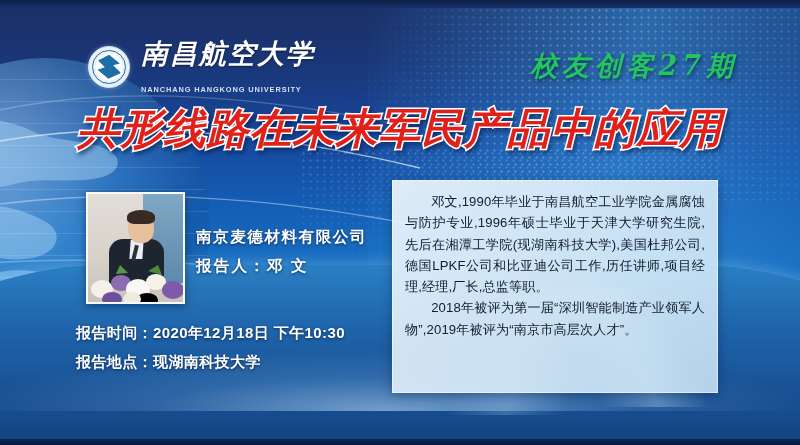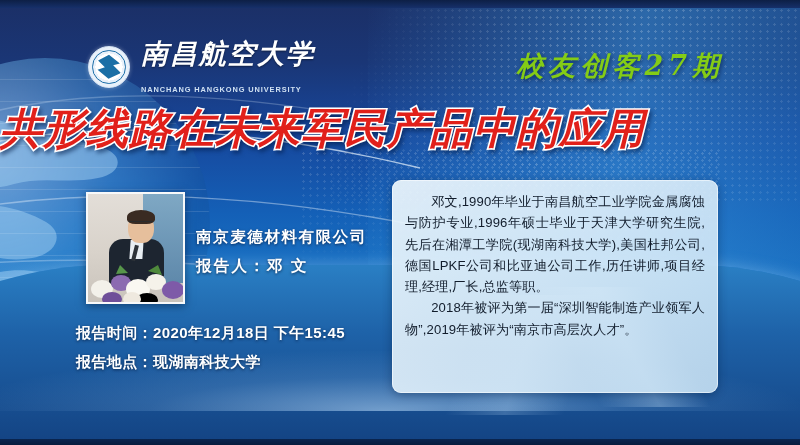--- a/index.html
+++ b/index.html
@@ -121,30 +121,30 @@
     font-weight:bold;font-style:italic;
     font-size:27px;color:#ffffff;letter-spacing:2px;
     text-shadow:0 1px 2px rgba(0,0,0,.45);
   }
   .logo-en{
     font-size:7.4px;color:#cfe0f2;letter-spacing:.9px;margin-top:19px;
     font-weight:bold;
   }
   
   .issue{
-    position:absolute;right:76px;top:48px;
+    position:absolute;right:62px;top:48px;
     font-family:"DejaVu Serif","Liberation Serif",serif;
     font-style:italic;font-weight:bold;
-    font-size:27px;color:#84cc16;letter-spacing:5px;
+    font-size:27px;color:#22c55e;letter-spacing:5px;
     text-shadow:1px 2px 4px rgba(0,20,60,.65);
     white-space:nowrap;
   }
   
   .title{
-    position:absolute;left:0;top:108px;width:800px;text-align:left;
+    position:absolute;left:0;top:108px;width:800px;text-align:center;
     font-family:"DejaVu Serif","Liberation Serif",serif;
     font-weight:bold;font-style:italic;
     font-size:42px;line-height:1;letter-spacing:1px;
     color:#e1201a;
     white-space:nowrap;
     -webkit-text-stroke:3.2px #ffffff;
     paint-order:stroke fill;
     filter:drop-shadow(2px 3px 2px rgba(0,25,70,.55));
   }
   
@@ -191,21 +191,21 @@
   .speaker-line.l2{letter-spacing:1.6px;font-size:15.5px;}
   .meta-block{position:absolute;left:76px;top:318px;}
   .meta-line{
     color:#ffffff;font-weight:bold;font-size:15px;line-height:1.95;
     letter-spacing:.4px;white-space:nowrap;
     text-shadow:0 1px 3px rgba(0,18,48,.7);
   }
   
   .bio{
     position:absolute;left:392px;top:180px;width:326px;height:213px;
-    border-radius:9px;
+    border-radius:0;
     background:linear-gradient(135deg, rgba(236,246,252,.93) 0%, rgba(223,239,250,.90) 45%, rgba(205,230,247,.86) 100%);
     box-shadow:0 2px 10px rgba(3,25,60,.40), inset 0 0 0 1px rgba(255,255,255,.55);
     padding:11px 13px 8px 13px;
     overflow:hidden;
   }
   .bio p{
     margin:0;
     color:#111c2b;
     font-size:13.1px;
     line-height:21.3px;
@@ -308,21 +308,21 @@
       </svg>
     </div>
   </div>
 
   <div class="speaker-block">
     <div class="speaker-line l2">南京麦德材料有限公司</div>
     <div class="speaker-line">报告人：邓 文</div>
   </div>
 
   <div class="meta-block">
-    <div class="meta-line">报告时间：2020年12月18日 下午15:45</div>
+    <div class="meta-line">报告时间：2020年12月18日 下午10:30</div>
     <div class="meta-line">报告地点：现湖南科技大学</div>
   </div>
 
   <div class="bio">
     <p>邓文,1990年毕业于南昌航空工业学院金属腐蚀与防护专业,1996年硕士毕业于天津大学研究生院,先后在湘潭工学院(现湖南科技大学),美国杜邦公司,德国LPKF公司和比亚迪公司工作,历任讲师,项目经理,经理,厂长,总监等职。</p>
     <p>2018年被评为第一届“深圳智能制造产业领军人物”,2019年被评为“南京市高层次人才”。</p>
   </div>
 
 </div>
 

